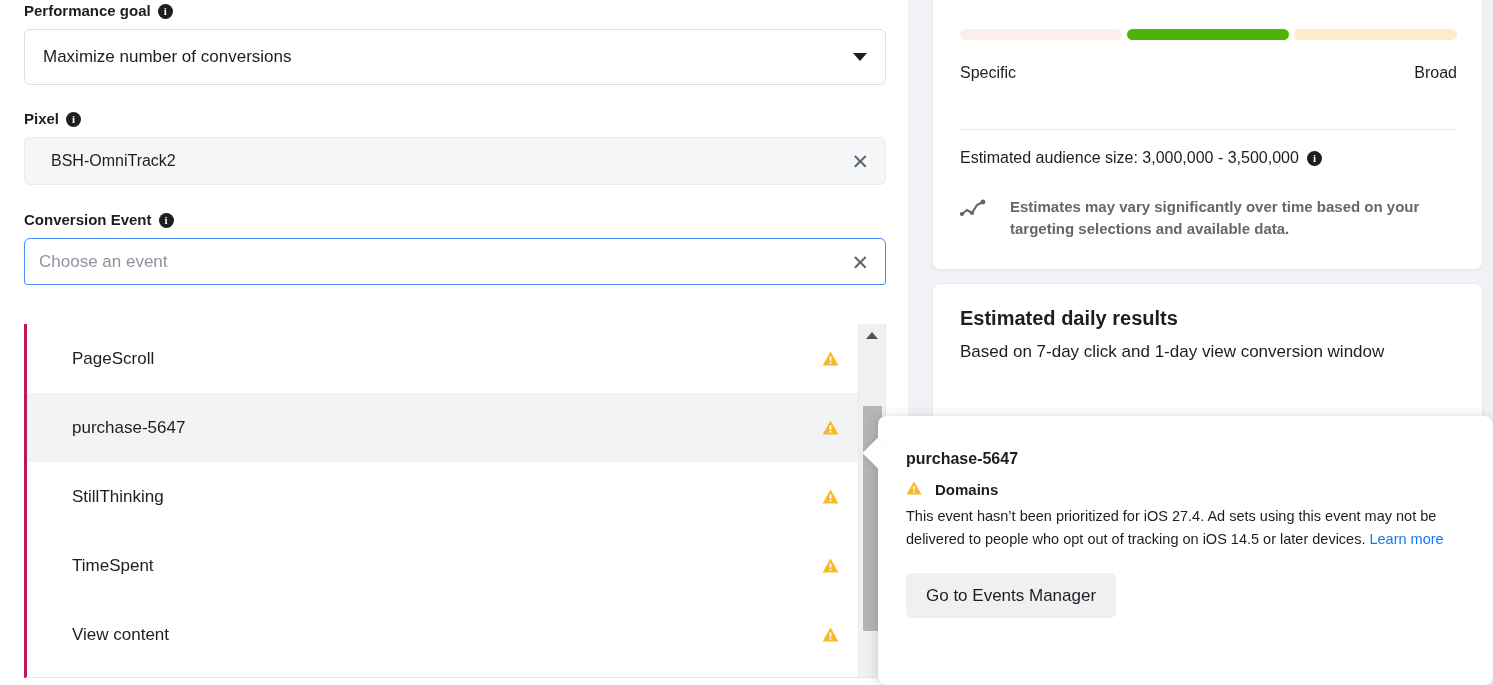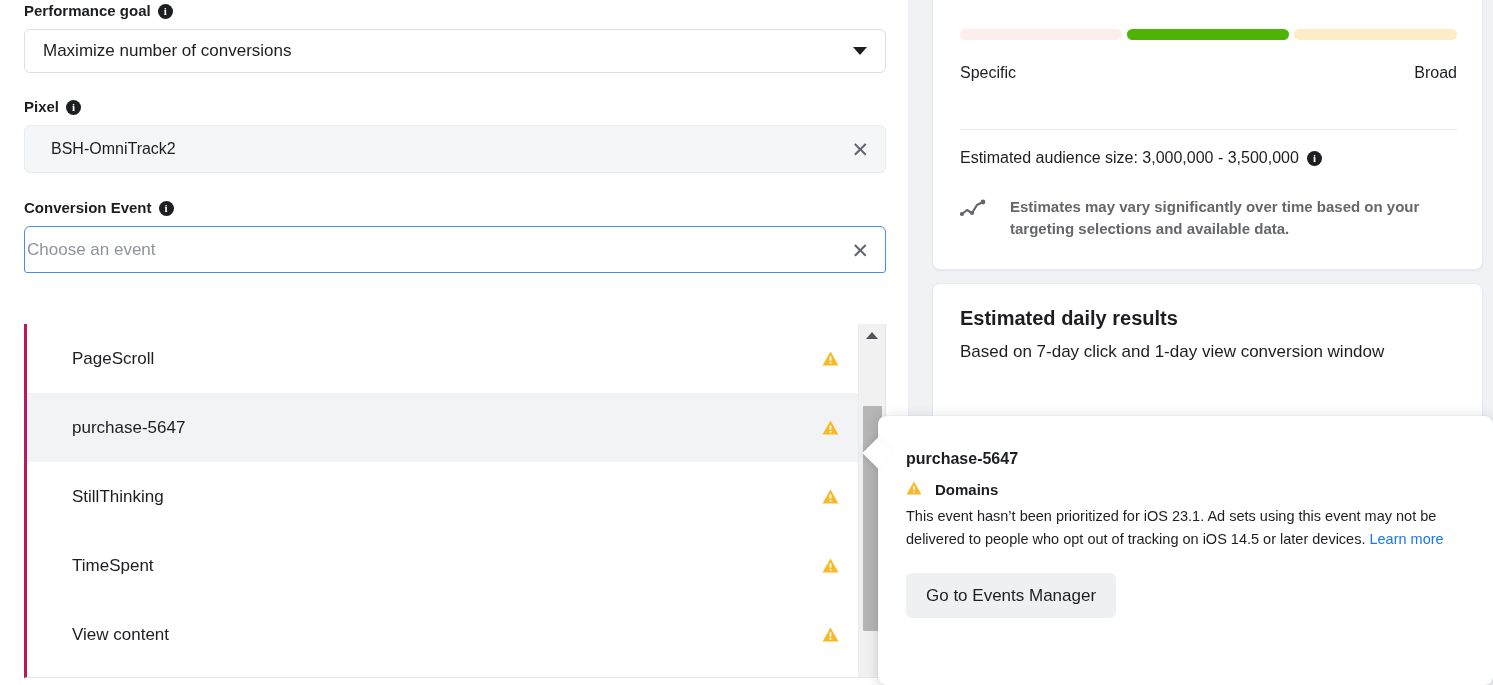--- a/index.html
+++ b/index.html
@@ -58,21 +58,21 @@
     font-size: 11px;
     font-weight: bold;
     font-family: "Liberation Serif", serif;
     line-height: 1;
     flex: none;
   }
   .info-icon span { transform: translateY(-0.5px); }
 
   .select-box {
     position: relative;
-    height: 44px;
+    height: 56px;
     border: 1px solid #dddfe2;
     border-radius: 6px;
     background: #ffffff;
     display: flex;
     align-items: center;
     padding: 0 18px;
     font-size: 17px;
     color: #1c1e21;
   }
   .select-box .caret {
@@ -110,21 +110,21 @@
   }
 
   .combo-box {
     position: relative;
     height: 47px;
     border: 1px solid #4a8cf7;
     border-radius: 6px 6px 3px 3px;
     background: #ffffff;
     display: flex;
     align-items: center;
-    padding: 0 2px;
+    padding: 0 14px;
     font-size: 17px;
     color: #8d949e;
   }
 
   
   .dropdown {
     position: absolute;
     left: 24px;
     top: 331px;
     width: 862px;
@@ -486,18 +486,18 @@
       <div class="tip-heading">
         <span>
           <svg width="16" height="14" viewBox="0 0 16 14" style="display:block">
             <path d="M8 0.6 L15.5 13.4 L0.5 13.4 Z" fill="#f7b928"></path>
             <rect x="7.15" y="5.0" width="1.7" height="4.3" rx="0.8" fill="#ffffff"></rect>
             <circle cx="8" cy="11.1" r="0.95" fill="#ffffff"></circle>
           </svg>
         </span>
         <span>Domains</span>
       </div>
-      <div class="tip-body"><span>This event hasn’t been prioritized for iOS 23.1. Ad sets using this event may not be delivered to people who opt out of tracking on iOS 14.5 or later devices. </span><span class="tip-link">Learn more</span></div>
+      <div class="tip-body"><span>This event hasn’t been prioritized for iOS 27.4. Ad sets using this event may not be delivered to people who opt out of tracking on iOS 14.5 or later devices. </span><span class="tip-link">Learn more</span></div>
       <button class="tip-btn">Go to Events Manager</button>
     </div>
   </div>
 
 </div>
 
 </body></html>

